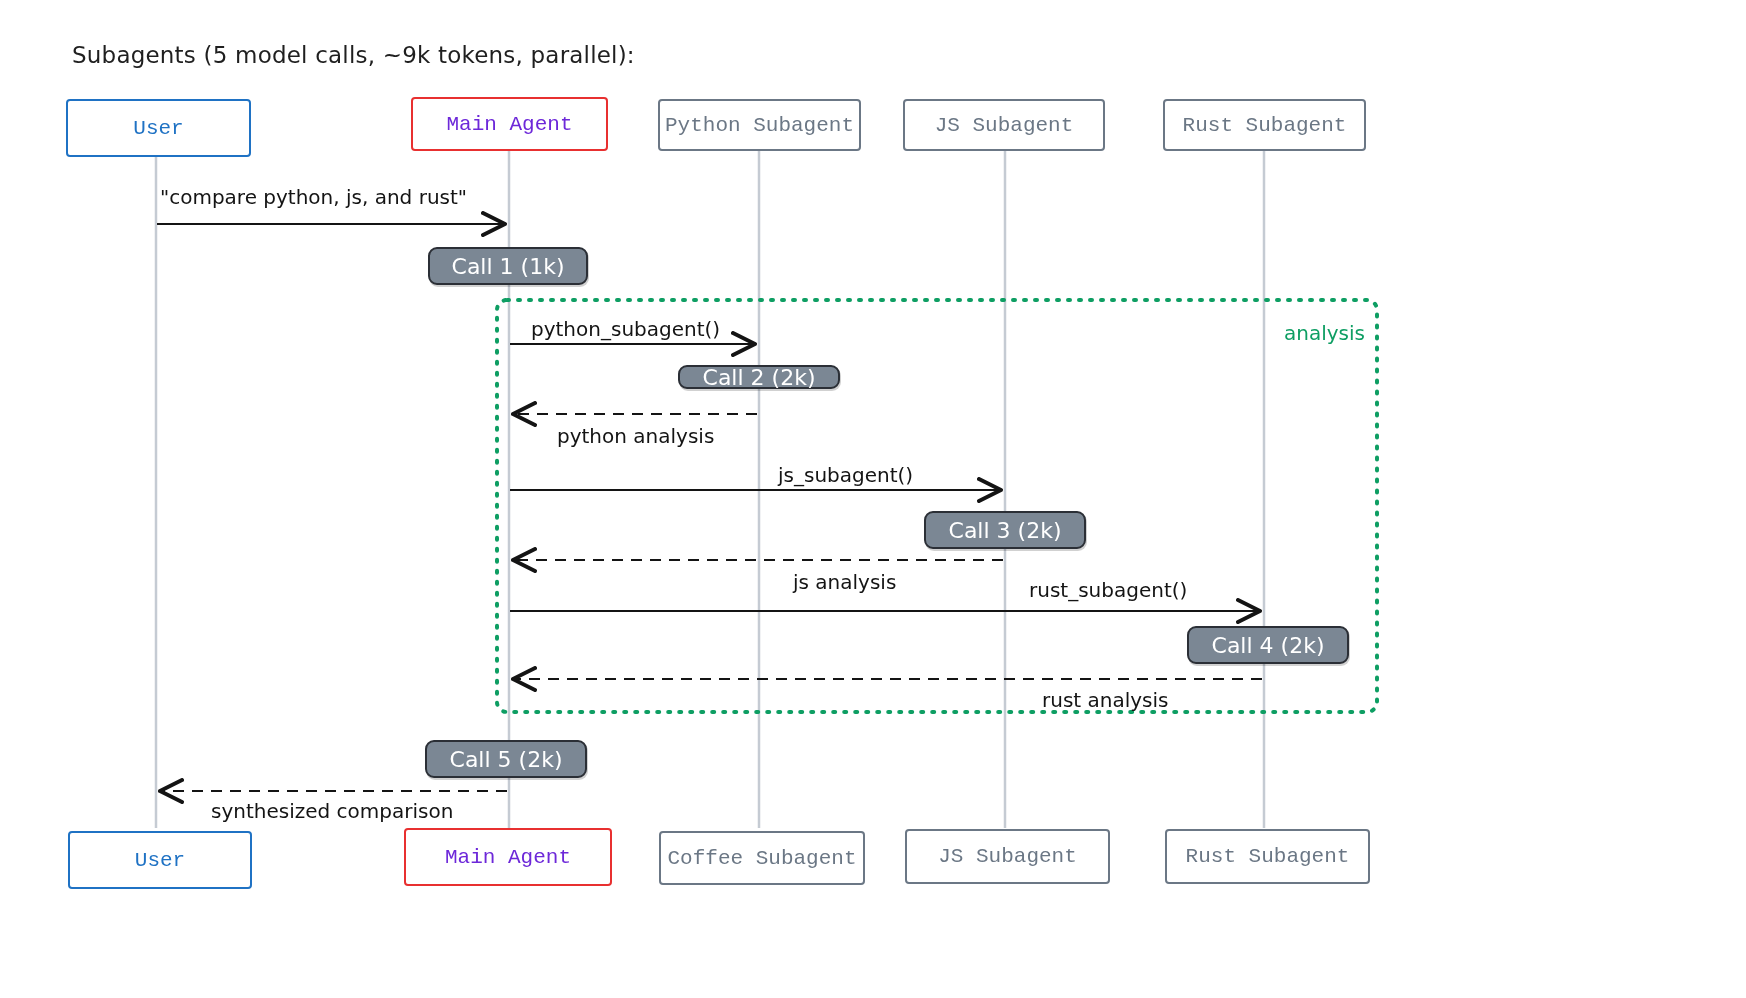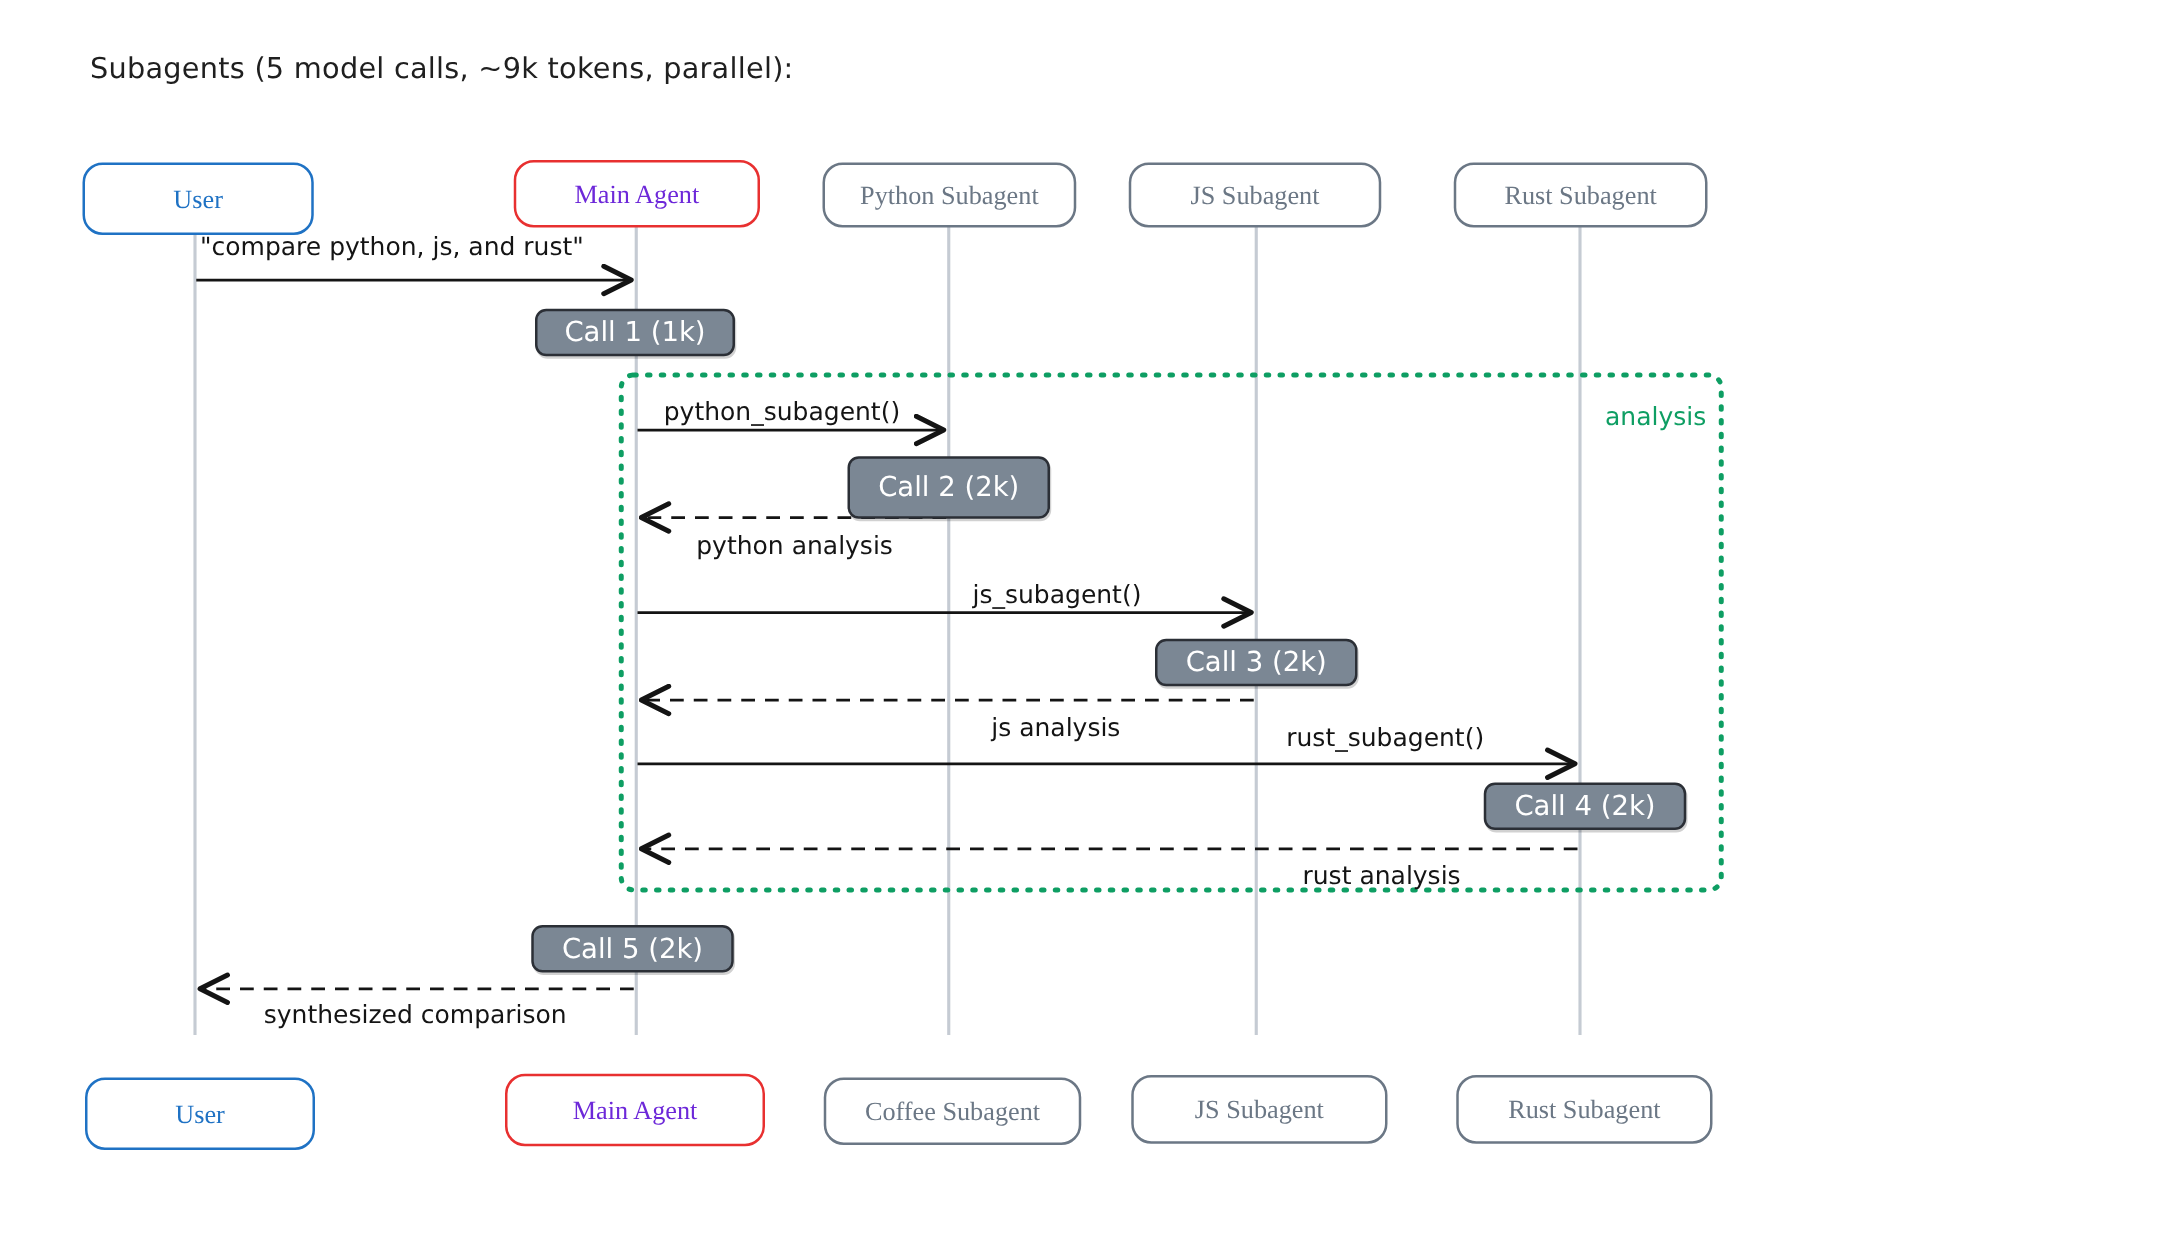--- a/index.html
+++ b/index.html
@@ -36,30 +36,29 @@
     color: #1f1f1f;
     white-space: nowrap;
     letter-spacing: 0.2px;
   }
 
   
   .participant {
     position: absolute;
     box-sizing: border-box;
     border: 2.5px solid #6b7785;
-    border-radius: 16px;
+    border-radius: 4px;
     background: #ffffff;
     display: flex;
     align-items: center;
     justify-content: center;
     color: #6b7785;
-    font-family: Liberation Serif, serif;
+    font-family: Liberation Mono, monospace;
     font-size: 21px;
     white-space: nowrap;
-    margin-top: 31px;
   }
   .participant.accent-blue {
     border-color: #1f72c4;
     color: #1f72c4;
   }
   .participant.accent-red {
     border-color: #e83030;
     color: #6d28d9;
   }
 
@@ -199,21 +198,21 @@
   <div class="msg-label" style="left:1029px; top:578px;">rust_subagent()</div>
 
   <div class="msg-label" style="left:1042px; top:688px;">rust analysis</div>
 
   <div class="msg-label" style="left:211px; top:799px;">synthesized comparison</div>
 
   <div class="note-box" style="left:428px; top:247px; width:160px; height:38px;">
     <span>Call 1 (1k)</span>
   </div>
 
-  <div class="note-box" style="left:678px; top:365px; width:162px; height:50px;">
+  <div class="note-box" style="left:678px; top:365px; width:162px; height:24px;">
     <span>Call 2 (2k)</span>
   </div>
 
   <div class="note-box" style="left:924px; top:511px; width:162px; height:38px;">
     <span>Call 3 (2k)</span>
   </div>
 
   <div class="note-box" style="left:1187px; top:626px; width:162px; height:38px;text-align:right;">
     <span>Call 4 (2k)</span>
   </div>

